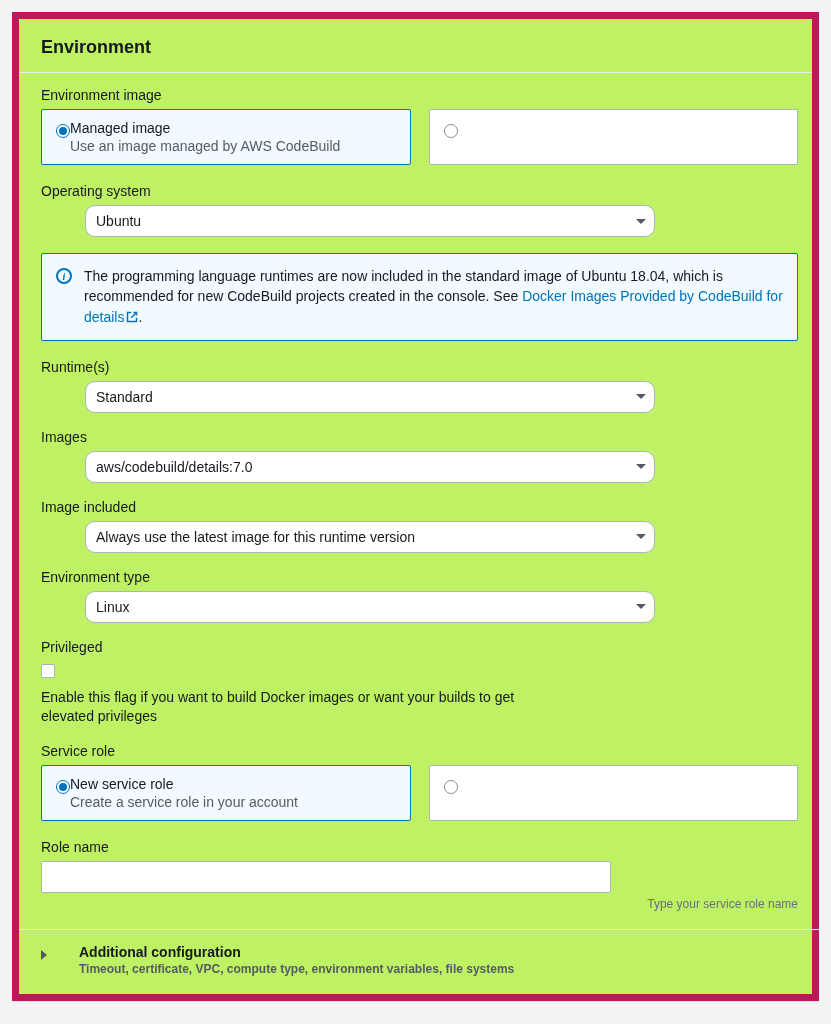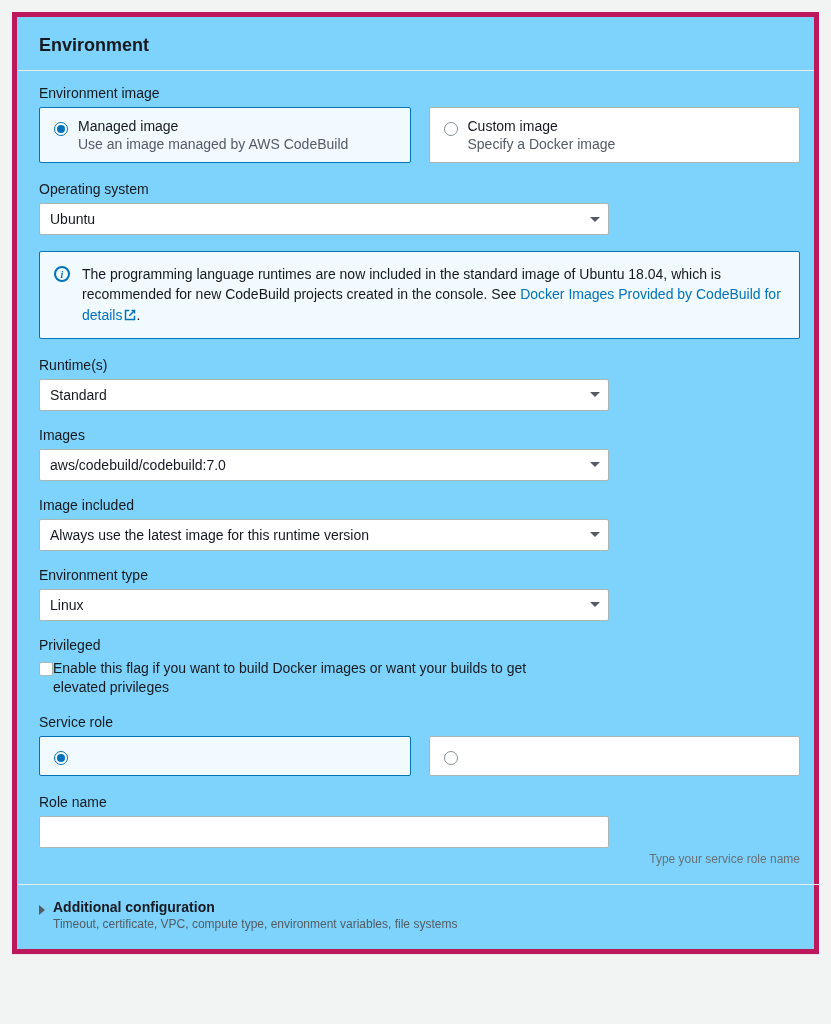--- a/index.html
+++ b/index.html
@@ -5,22 +5,22 @@
   * { box-sizing: border-box; }
   body {
     margin: 0;
     background: #f2f3f3;
     font-family: "Amazon Ember", "Helvetica Neue", Arial, sans-serif;
     color: #16191f;
     font-size: 14px;
     padding: 12px;
   }
   .panel {
-    background: #7dd3fc;
-    border: 5px solid #be185d;
+    background: #bef264;
+    border: 7px solid #be185d;
     box-shadow: 0 1px 1px rgba(0,0,0,0.05);
     width: 807px;
   }
   .panel-header {
     padding: 18px 22px 14px 22px;
     border-bottom: 1px solid #eaeded;
   }
   .panel-header h2 {
     margin: 0;
     font-size: 18px;
@@ -41,21 +41,20 @@
     margin-bottom: 18px;
   }
   .tile {
     flex: 1;
     border: 1px solid #aab7b8;
     border-radius: 2px;
     background: #fff;
     padding: 10px 14px;
     display: flex;
     align-items: flex-start;
-    gap: 10px;
     cursor: pointer;
   }
   .tile.selected {
     border-color: #0073bb;
     background: #f1faff;
   }
   .radio {
     width: 14px;
     height: 14px;
     border: 1px solid #879196;
@@ -78,29 +77,30 @@
   }
   .tile-text { flex: 1; min-width: 0; }
   .tile-title { font-size: 14px; font-weight: 400; color: #16191f; }
   .tile-desc { font-size: 14px; color: #545b64; margin-top: 2px; }
   .field { margin-bottom: 16px; }
   .select-box {
     width: 570px;
     max-width: 100%;
     height: 32px;
     border: 1px solid #aab7b8;
-    border-radius: 2px;
+    border-radius: 10px;
     background: #fff;
     display: flex;
     align-items: center;
     justify-content: space-between;
     padding: 0 8px 0 10px;
     cursor: pointer;
     font-size: 14px;
     color: #16191f;
+    margin-left: 44px;
   }
   .select-box .caret {
     width: 0; height: 0;
     border-left: 5px solid transparent;
     border-right: 5px solid transparent;
     border-top: 5px solid #545b64;
   }
   .input-box {
     width: 570px;
     max-width: 100%;
@@ -153,21 +153,23 @@
     text-decoration: none;
   }
   .ext-icon {
     display: inline-block;
     vertical-align: -1px;
     margin-left: 2px;
   }
   .checkbox-row {
     display: flex;
     align-items: flex-start;
+    gap: 10px;
     margin-top: 4px;
+    flex-direction: column;
   }
   .checkbox {
     width: 14px; height: 14px;
     border: 1px solid #aab7b8;
     border-radius: 2px;
     background: #fff;
     flex-shrink: 0;
     margin-top: 3px;
     cursor: pointer;
   }
@@ -188,23 +190,23 @@
     cursor: pointer;
   }
   .expand-caret {
     width: 0; height: 0;
     border-top: 5px solid transparent;
     border-bottom: 5px solid transparent;
     border-left: 6px solid #545b64;
     margin-top: 6px;
     flex-shrink: 0;
   }
-  .expand-text { flex: 1; }
+  .expand-text { flex: 1; margin-left: 24px; }
   .expand-title { font-size: 14px; font-weight: 700; color: #16191f; }
-  .expand-desc { font-size: 12px; font-weight: 400; color: #545b64; margin-top: 2px; }
+  .expand-desc { font-size: 12px; font-weight: 700; color: #545b64; margin-top: 2px; }
 </style>
 </head>
 <body>
 
 <div class="panel">
 
   <div class="panel-header">
     <h2>Environment</h2>
   </div>
 
@@ -214,24 +216,20 @@
     <div class="tile-row">
       <div class="tile selected">
         <div class="radio checked"></div>
         <div class="tile-text">
           <div class="tile-title">Managed image</div>
           <div class="tile-desc">Use an image managed by AWS CodeBuild</div>
         </div>
       </div>
       <div class="tile">
         <div class="radio"></div>
-        <div class="tile-text">
-          <div class="tile-title">Custom image</div>
-          <div class="tile-desc">Specify a Docker image</div>
-        </div>
       </div>
     </div>
 
     <div class="field">
       <div class="section-label">Operating system</div>
       <div class="select-box">
         <span>Ubuntu</span>
         <span class="caret"></span>
       </div>
     </div>
@@ -251,21 +249,21 @@
       <div class="section-label">Runtime(s)</div>
       <div class="select-box">
         <span>Standard</span>
         <span class="caret"></span>
       </div>
     </div>
 
     <div class="field">
       <div class="section-label">Images</div>
       <div class="select-box">
-        <span>aws/codebuild/codebuild:7.0</span>
+        <span>aws/codebuild/details:7.0</span>
         <span class="caret"></span>
       </div>
     </div>
 
     <div class="field">
       <div class="section-label">Image included</div>
       <div class="select-box">
         <span>Always use the latest image for this runtime version</span>
         <span class="caret"></span>
       </div>
@@ -284,20 +282,24 @@
       <div class="checkbox-row">
         <div class="checkbox"></div>
         <div class="checkbox-label">Enable this flag if you want to build Docker images or want your builds to get elevated privileges</div>
       </div>
     </div>
 
     <div class="section-label">Service role</div>
     <div class="tile-row">
       <div class="tile selected">
         <div class="radio checked"></div>
+        <div class="tile-text">
+          <div class="tile-title">New service role</div>
+          <div class="tile-desc">Create a service role in your account</div>
+        </div>
       </div>
       <div class="tile">
         <div class="radio"></div>
       </div>
     </div>
 
     <div class="field">
       <div class="section-label">Role name</div>
       <input class="input-box" type="text" value="" style="">
       <div class="hint">Type your service role name</div>

